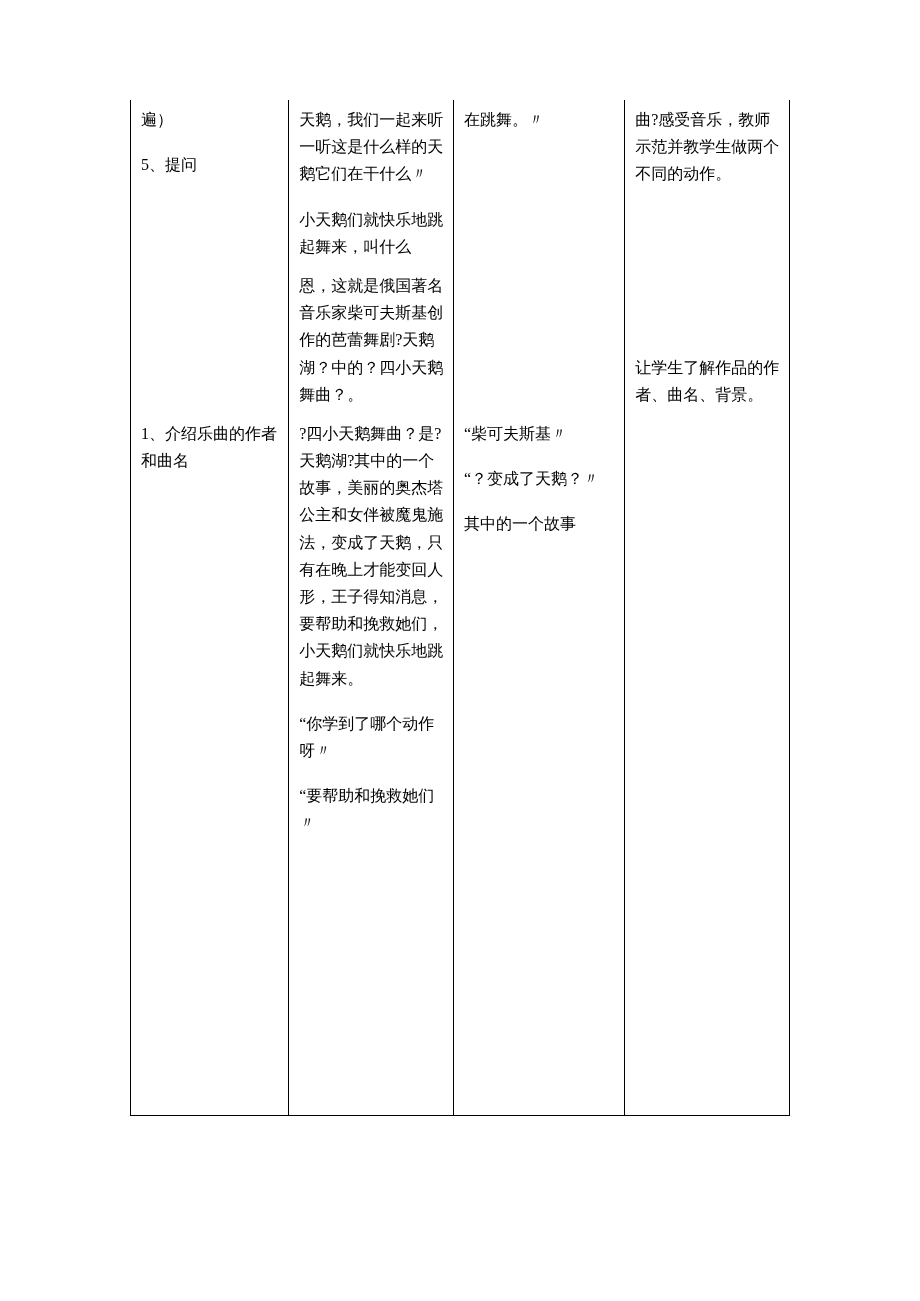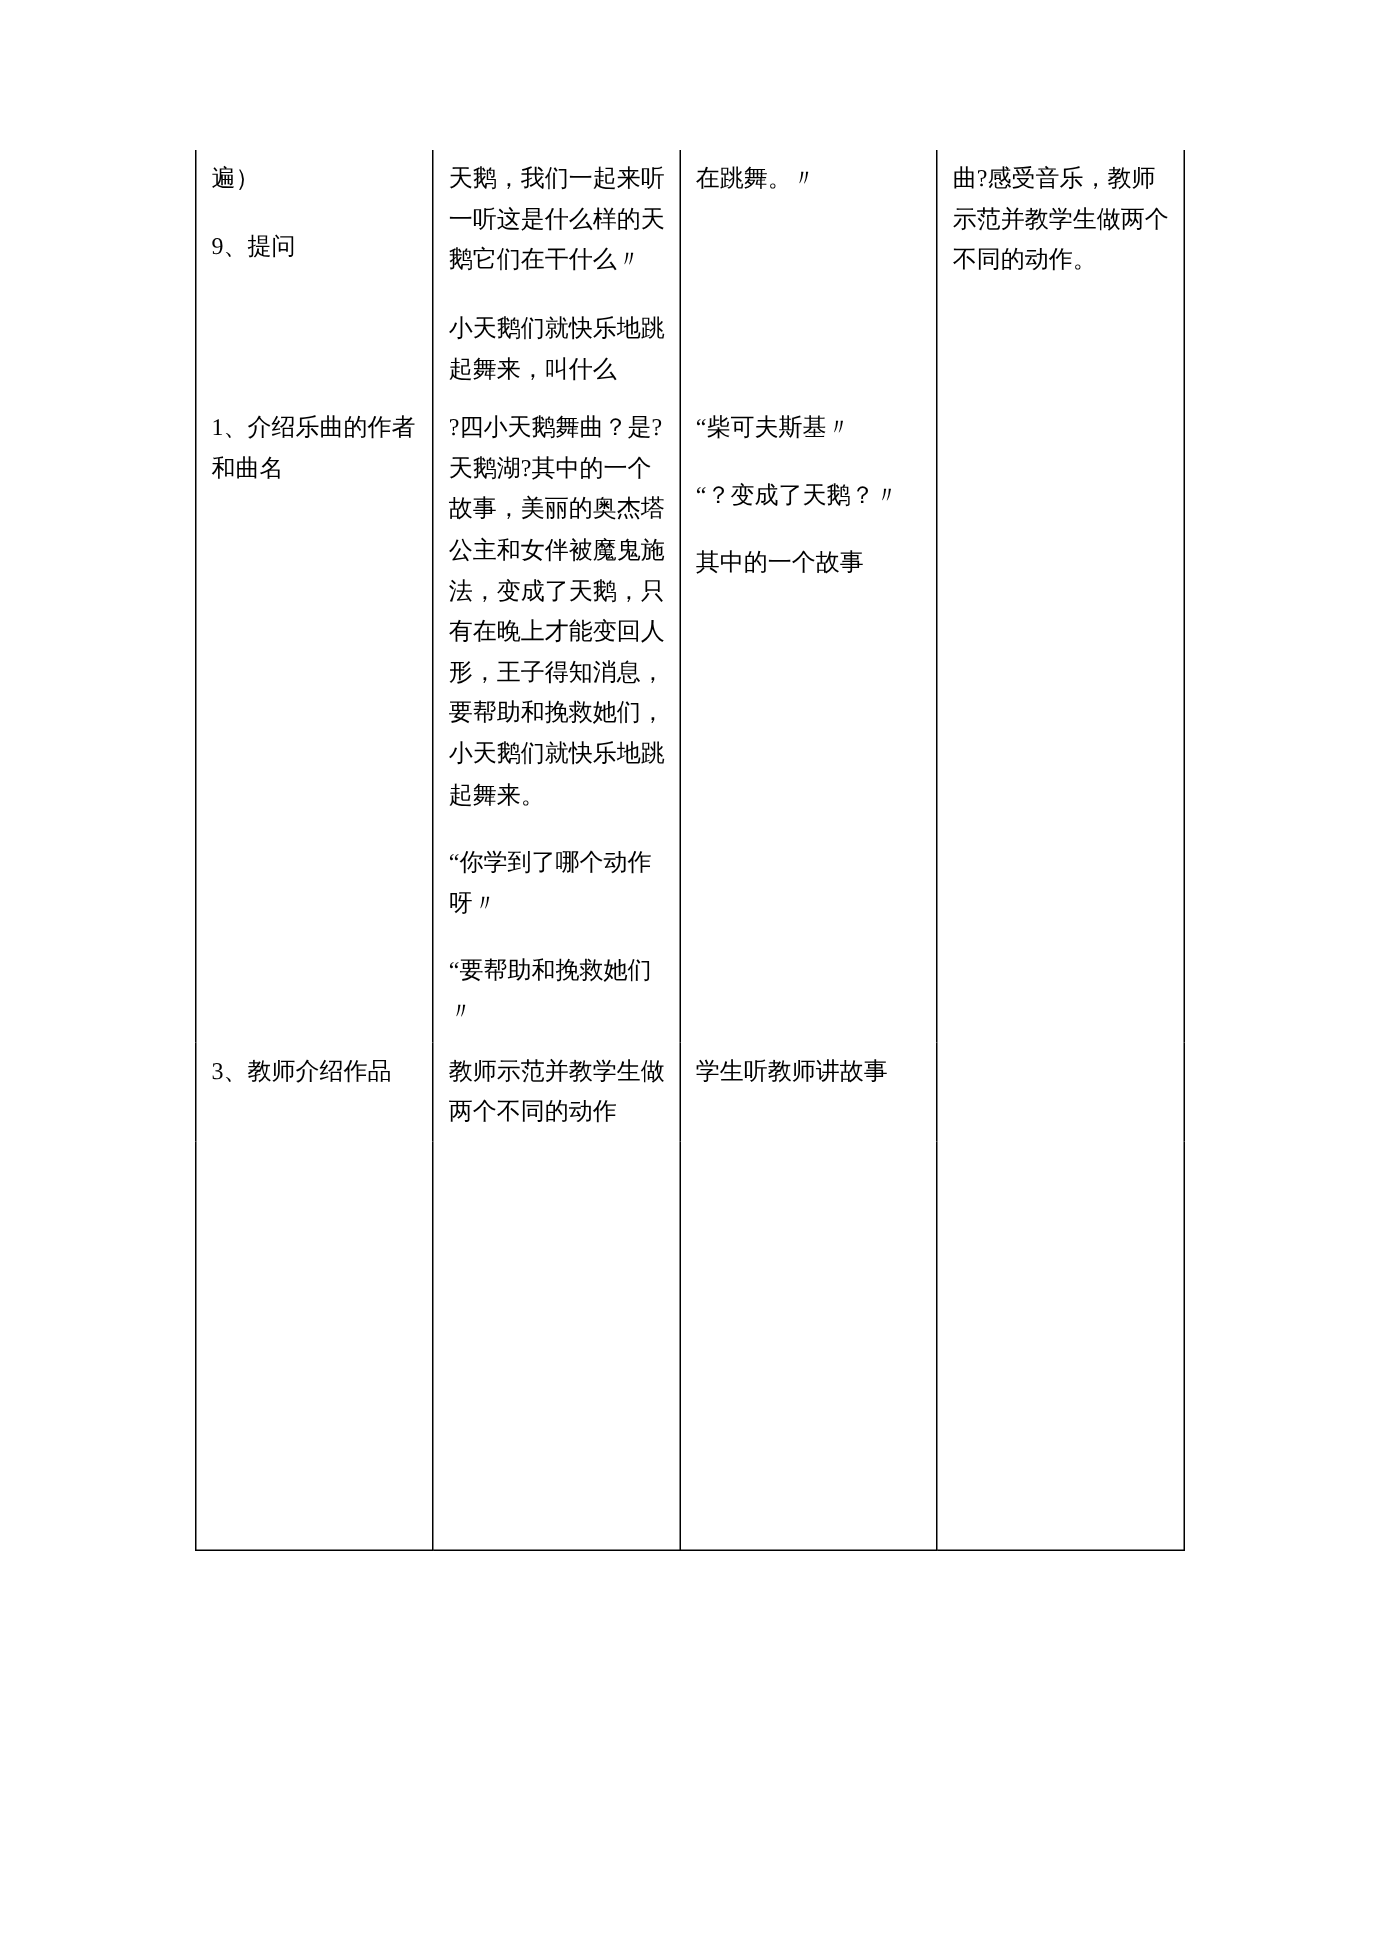--- a/index.html
+++ b/index.html
@@ -55,64 +55,62 @@
       <col class="col1">
       <col class="col2">
       <col class="col3">
       <col class="col4">
     </colgroup>
 
     <tbody>
         <tr>
       <td>
         <p>遍）</p>
-        <p>9、提问</p>
+        <p>5、提问</p>
       </td>
       <td>
         <p>天鹅，我们一起来听一听这是什么样的天鹅它们在干什么〃</p>
         <p>小天鹅们就快乐地跳起舞来，叫什么</p>
       </td>
       <td>
         <p>在跳舞。〃</p>
       </td>
       <td>
         <p>曲?感受音乐，教师示范并教学生做两个不同的动作。</p>
       </td>
     </tr>
 
+    <tr>
+      <td></td>
+      <td>
+        <p>恩，这就是俄国著名音乐家柴可夫斯基创作的芭蕾舞剧?天鹅湖？中的？四小天鹅舞曲？。</p>
+      </td>
+      <td></td>
+      <td style="vertical-align:bottom;">
+        <p>让学生了解作品的作者、曲名、背景。</p>
+      </td>
+    </tr>
 
     <tr>
       <td>
         <p>1、介绍乐曲的作者和曲名</p>
       </td>
       <td>
         <p>?四小天鹅舞曲？是?天鹅湖?其中的一个故事，美丽的奥杰塔公主和女伴被魔鬼施法，变成了天鹅，只有在晚上才能变回人形，王子得知消息，要帮助和挽救她们，小天鹅们就快乐地跳起舞来。</p>
         <p>“你学到了哪个动作呀〃</p>
         <p>“要帮助和挽救她们〃</p>
       </td>
       <td>
         <p>“柴可夫斯基〃</p>
         <p>“？变成了天鹅？〃</p>
         <p>其中的一个故事</p>
       </td>
       <td></td>
     </tr>
 
-    <tr>
-      <td>
-        <p>3、教师介绍作品</p>
-      </td>
-      <td>
-        <p>教师示范并教学生做两个不同的动作</p>
-      </td>
-      <td>
-        <p>学生听教师讲故事</p>
-      </td>
-      <td></td>
-    </tr>
 
     <tr class="bottom-border">
       <td class="spacer"></td>
       <td class="spacer"></td>
       <td class="spacer"></td>
       <td class="spacer"></td>
     </tr>
 
   </tbody>
     </table>

